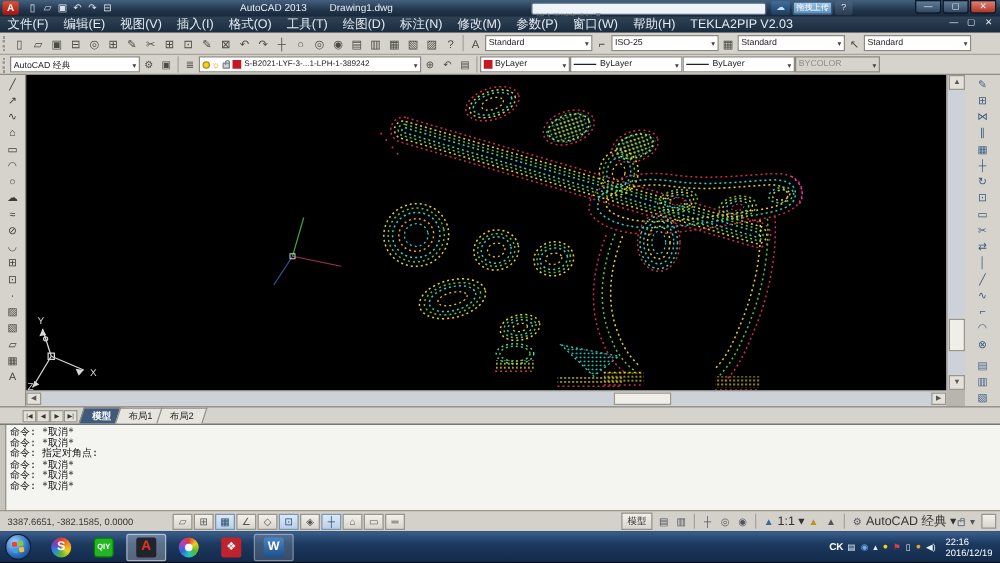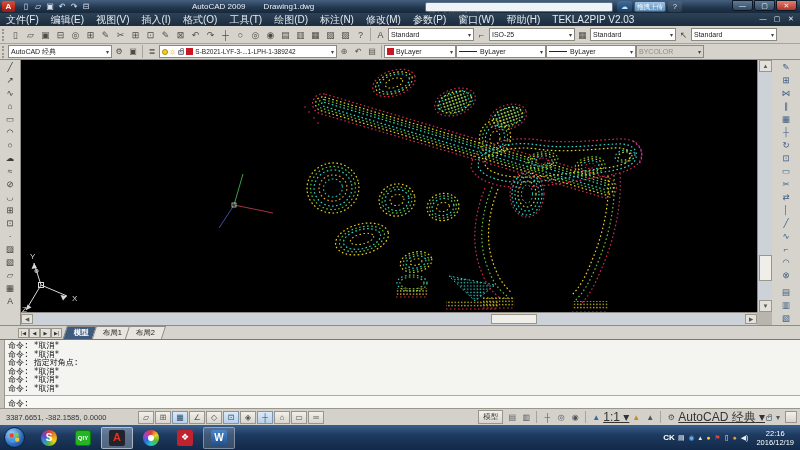--- a/index.html
+++ b/index.html
@@ -109,21 +109,21 @@
     border-top:1px solid #9a968c; display:flex; align-items:center; }
   .coords { font-size:7.5px; color:#333; width:138px; padding-left:6px; white-space:nowrap; }
   .stoggle { display:flex; }
   .stoggle .icon { width:16px; height:13px; margin-right:1px; background:linear-gradient(#f2f0ea,#d8d5ce);
     border:1px solid #99958c; font-size:8px; line-height:12px; text-align:center; color:#555; }
   .stoggle .icon.on { background:linear-gradient(#dce9f6,#b8d0e8); border-color:#7a96b2; color:#2a4a6a; }
   .sright { margin-left:auto; display:flex; align-items:center; padding-right:3px; }
   .sright .icon { width:14px; height:13px; font-size:8px; line-height:13px; text-align:center; color:#50555c; }
   .model-btn { font-size:7.5px; border:1px solid #99958c; background:linear-gradient(#f2f0ea,#d8d5ce);
     padding:1px 4px; margin-right:2px; color:#333; }
-  .scale-lbl, .wsp-lbl { font-size:12px; color:#333; white-space:nowrap;text-decoration:underline; }
+  .scale-lbl, .wsp-lbl { font-size:10px; color:#333; white-space:nowrap; }
   .ssep { width:1px; height:12px; background:#a8a49b; margin:0 3px; }
   .cleanbtn { width:12px; height:12px; border:1px solid #99958c; background:linear-gradient(#f2f0ea,#d8d5ce);
     margin-left:3px; }
 
   
   .taskbar { position:absolute; left:0; top:425px; width:800px; height:25px;
     background:linear-gradient(#3a5f8e,#1d3a5f 40%,#12294a); display:flex; align-items:center; }
   .startorb { width:21px; height:21px; border-radius:50%; margin-left:4px;
     background:radial-gradient(circle at 35% 30%, #9fd0ff, #2a6ab8 60%, #123a70); border:1px solid #0a2040;
     position:relative; }
@@ -144,41 +144,41 @@
   .ic-wheel { width:16px; height:16px; border-radius:50%;
     background:conic-gradient(#e03a3a,#ecd020,#58b830,#20c8c0,#2a6ae0,#b040c0,#e03a3a); position:relative; }
   .ic-wheel:after { content:""; position:absolute; left:5px; top:5px; width:6px; height:6px; border-radius:50%; background:#fff; }
   .ic-red { width:16px; height:16px; border-radius:2px; background:#c0222e;
     color:#fff; font-size:9px; text-align:center; line-height:15px; }
   .ic-word { width:16px; height:16px; border-radius:2px; background:linear-gradient(#4a86c8,#1d4f8c);
     color:#fff; font-size:10px; font-weight:bold; text-align:center; line-height:15px; }
   .tray { margin-left:auto; display:flex; align-items:center; }
   .tray-item { color:#e8eef5; font-size:7px; margin-right:4px; }
   .tray-input { color:#fff; font-size:8px; font-weight:bold; margin-right:3px; }
-  .clock { text-align:center; color:#fff; font-size:7.5px; line-height:9px; margin:0 6px 0 4px; white-space:nowrap; }
+  .clock { text-align:left; color:#fff; font-size:7.5px; line-height:9px; margin:0 6px 0 4px; white-space:nowrap; }
 
   .pc { fill:none; stroke-width:1.2; stroke-dasharray:1.6 2.4; }
 </style>
 </head>
 <body>
 
 <div id="root">
 
   <div class="titlebar">
     <div class="acad-logo">A</div>
     <div class="qat">
         <div class="icon">▯</div>
         <div class="icon">▱</div>
         <div class="icon">▣</div>
         <div class="icon">↶</div>
         <div class="icon">↷</div>
         <div class="icon">⊟</div>
       </div>
     <div class="tb-title">
-      <span>AutoCAD 2009</span>
+      <span>AutoCAD 2013</span>
       <b>Drawing1.dwg</b>
     </div>
     <div class="searchbox">
       <input placeholder="键入关键字或短语" style="">
     </div>
     <div class="comm-icon">☁</div>
     <div class="upload-btn">拖拽上传</div>
     <div class="help-btn">?</div>
     <div class="wincontrols">
       <div class="winbtn">—</div>
@@ -544,23 +544,20 @@
   <div class="command">
     <div class="cmd-strip"></div>
     <div class="cmd-history">
         <div class="cmd-line">命令: *取消*</div>
         <div class="cmd-line">命令: *取消*</div>
         <div class="cmd-line">命令: 指定对角点:</div>
         <div class="cmd-line">命令: *取消*</div>
         <div class="cmd-line">命令: *取消*</div>
         <div class="cmd-line">命令: *取消*</div>
       </div>
-    <div class="cmd-promptrow">
-      <div class="cmd-prompt">命令:</div>
-    </div>
   </div>
 
   <div class="statusbar">
     <div class="coords">3387.6651, -382.1585, 0.0000</div>
     <div class="stoggle">
         <div class="icon">▱</div>
         <div class="icon">⊞</div>
         <div class="icon on">▦</div>
         <div class="icon">∠</div>
         <div class="icon">◇</div>

